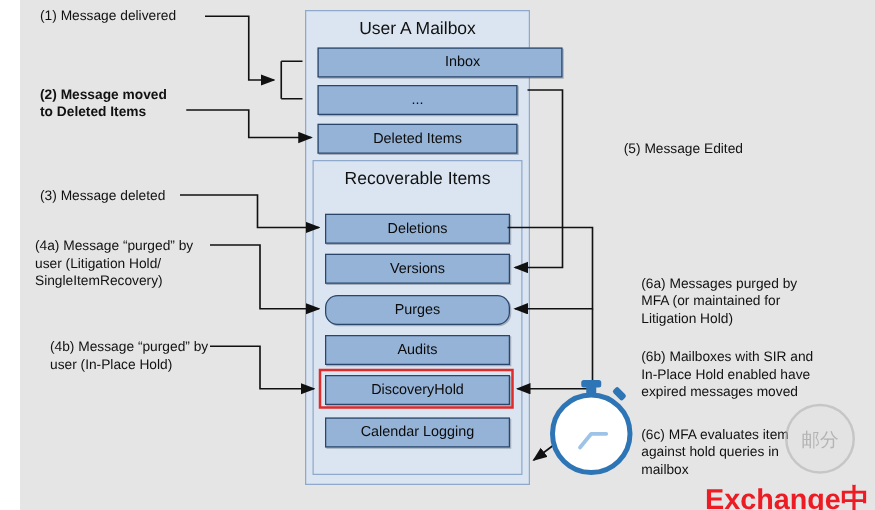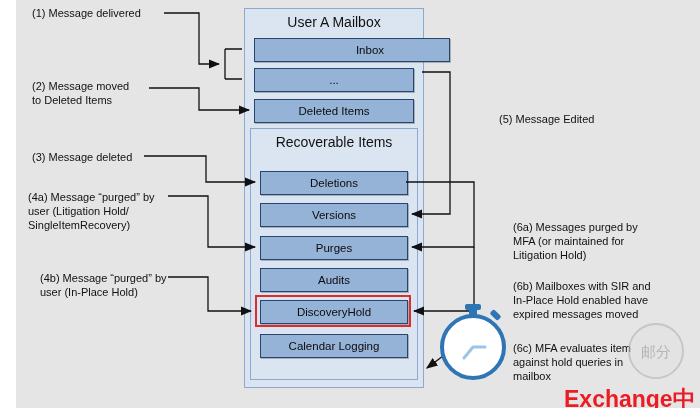--- a/index.html
+++ b/index.html
@@ -22,21 +22,21 @@
 
   .site-mark{position:absolute;left:548px;top:384px;width:150px;text-align:left;
              font-size:23px;font-weight:bold;color:#ed1c24;z-index:6;}
 </style>
 </head>
 <body>
 
 <div id="stage">
 
   <div class="note" style="left:16px;top:6px;">(1) Message delivered</div>
-  <div class="note" style="left:16px;top:79px;">(2) Message moved
+  <div class="note" style="left:16px;top:69px;font-weight:bold;">(2) Message moved
 to Deleted Items</div>
   <div class="note" style="left:16px;top:150px;">(3) Message deleted</div>
   <div class="note" style="left:12px;top:190px;">(4a) Message “purged” by
 user (Litigation Hold/
 SingleItemRecovery)</div>
   <div class="note" style="left:24px;top:271px;">(4b) Message “purged” by
 user (In-Place Hold)</div>
 
   <div class="note" style="left:483px;top:112px;">(5) Message Edited</div>
   <div class="note" style="left:497px;top:220px;">(6a) Messages purged by
@@ -56,21 +56,21 @@
   <div class="box" style="left:238px;top:38px;width:158px;padding-left:36px;">Inbox</div>
   <div class="box" style="left:238px;top:68px;width:158px;">...</div>
   <div class="box" style="left:238px;top:99px;width:158px;">Deleted Items</div>
 
   <div class="container" style="left:234px;top:128px;width:166px;height:250px;">
     <span class="ctitle">Recoverable Items</span>
   </div>
 
   <div class="box" style="left:244px;top:171px;width:146px;">Deletions</div>
   <div class="box" style="left:244px;top:203px;width:146px;">Versions</div>
-  <div class="box" style="left:244px;top:236px;width:146px;">Purges</div>
+  <div class="box" style="left:244px;top:236px;width:146px;border-radius:10px;">Purges</div>
   <div class="box" style="left:244px;top:268px;width:146px;">Audits</div>
   <div class="box" style="left:244px;top:300px;width:146px;">DiscoveryHold</div>
   <div class="redframe" style="left:239px;top:295px;width:152px;height:28px;"></div>
   <div class="box" style="left:244px;top:334px;width:146px;">Calendar Logging</div>
 
   <svg id="overlay" width="700" height="408" viewBox="0 0 700 408">
     <defs>
       <marker id="ah" markerWidth="9" markerHeight="8" refX="8" refY="3.5" orient="auto">
         <path d="M0 0 L9 3.5 L0 7 Z" fill="#111"></path>
       </marker>

